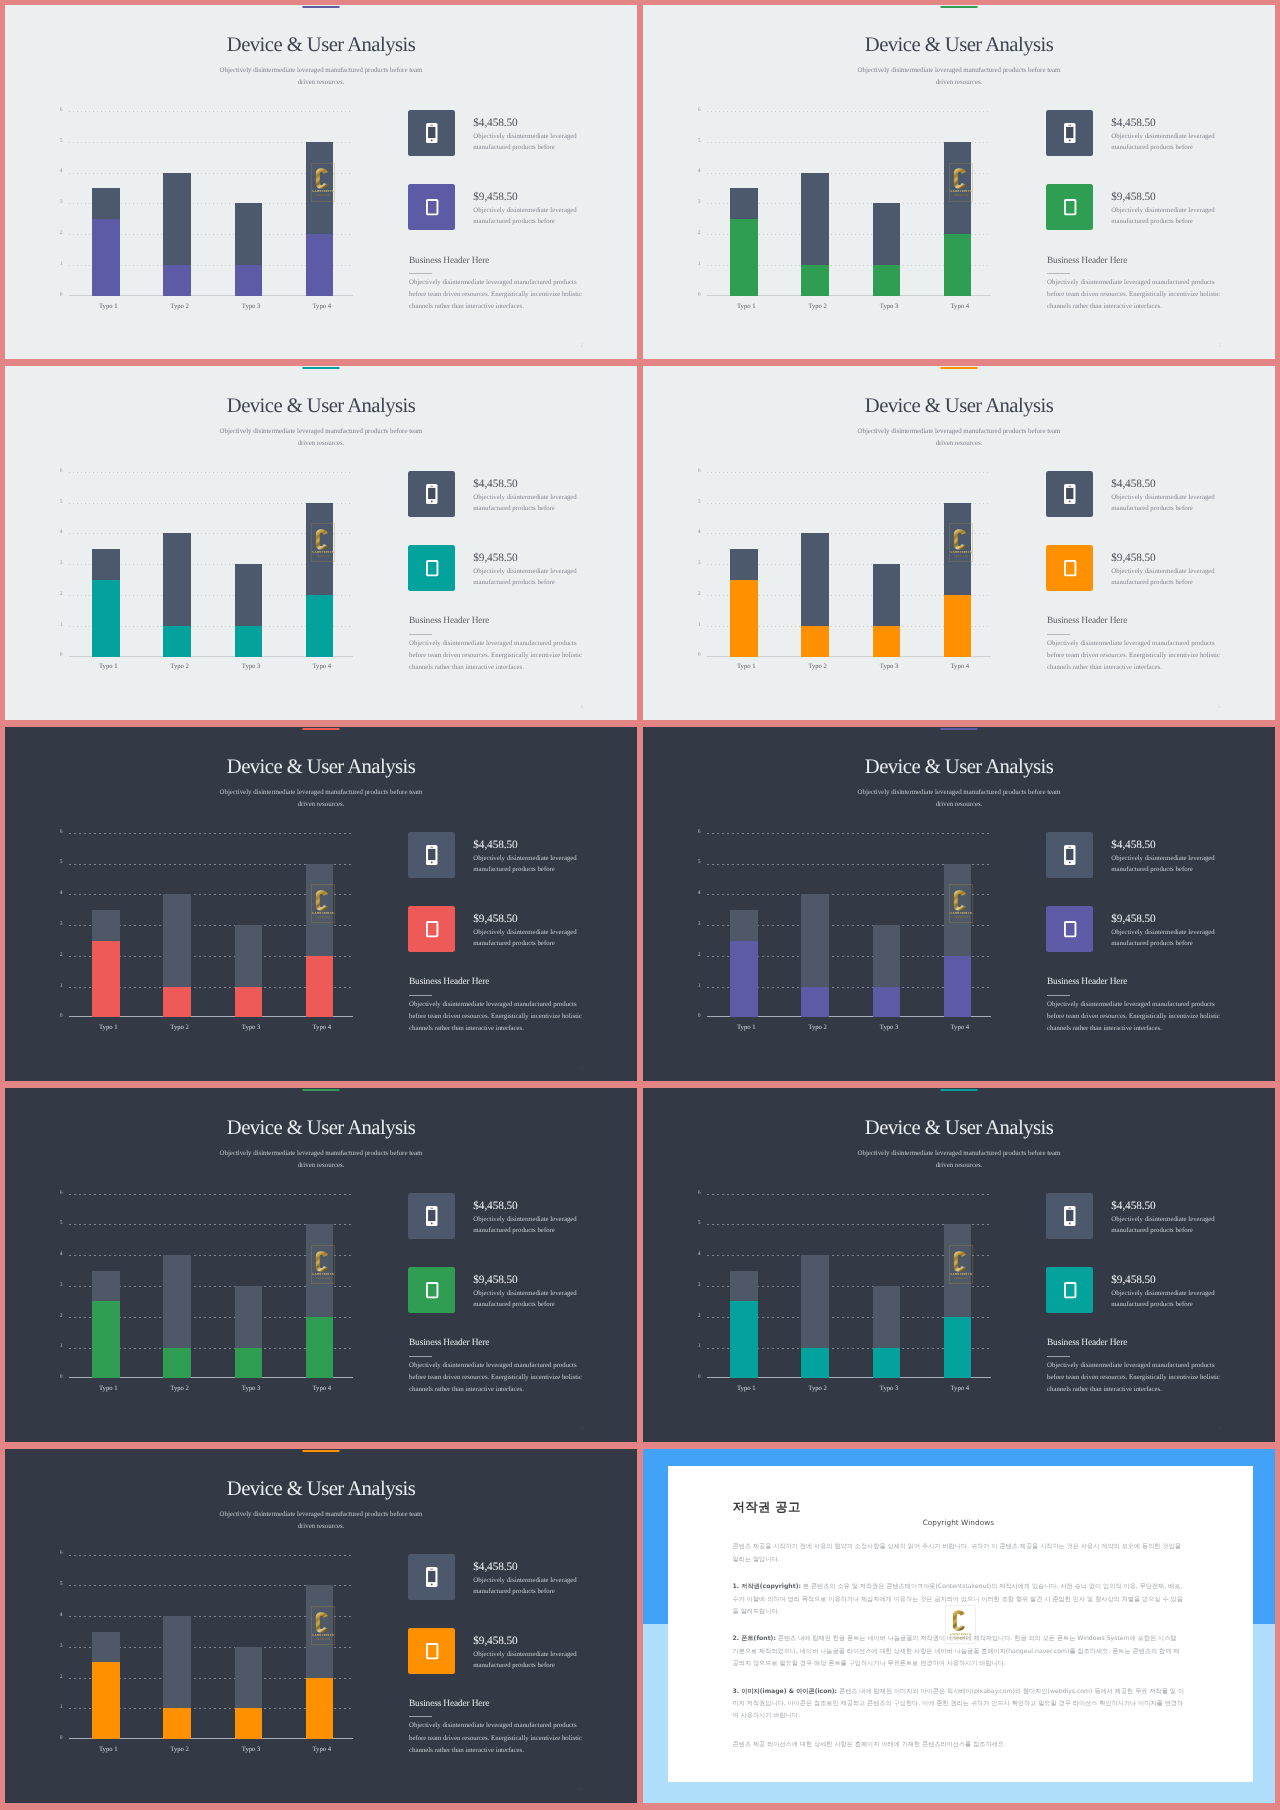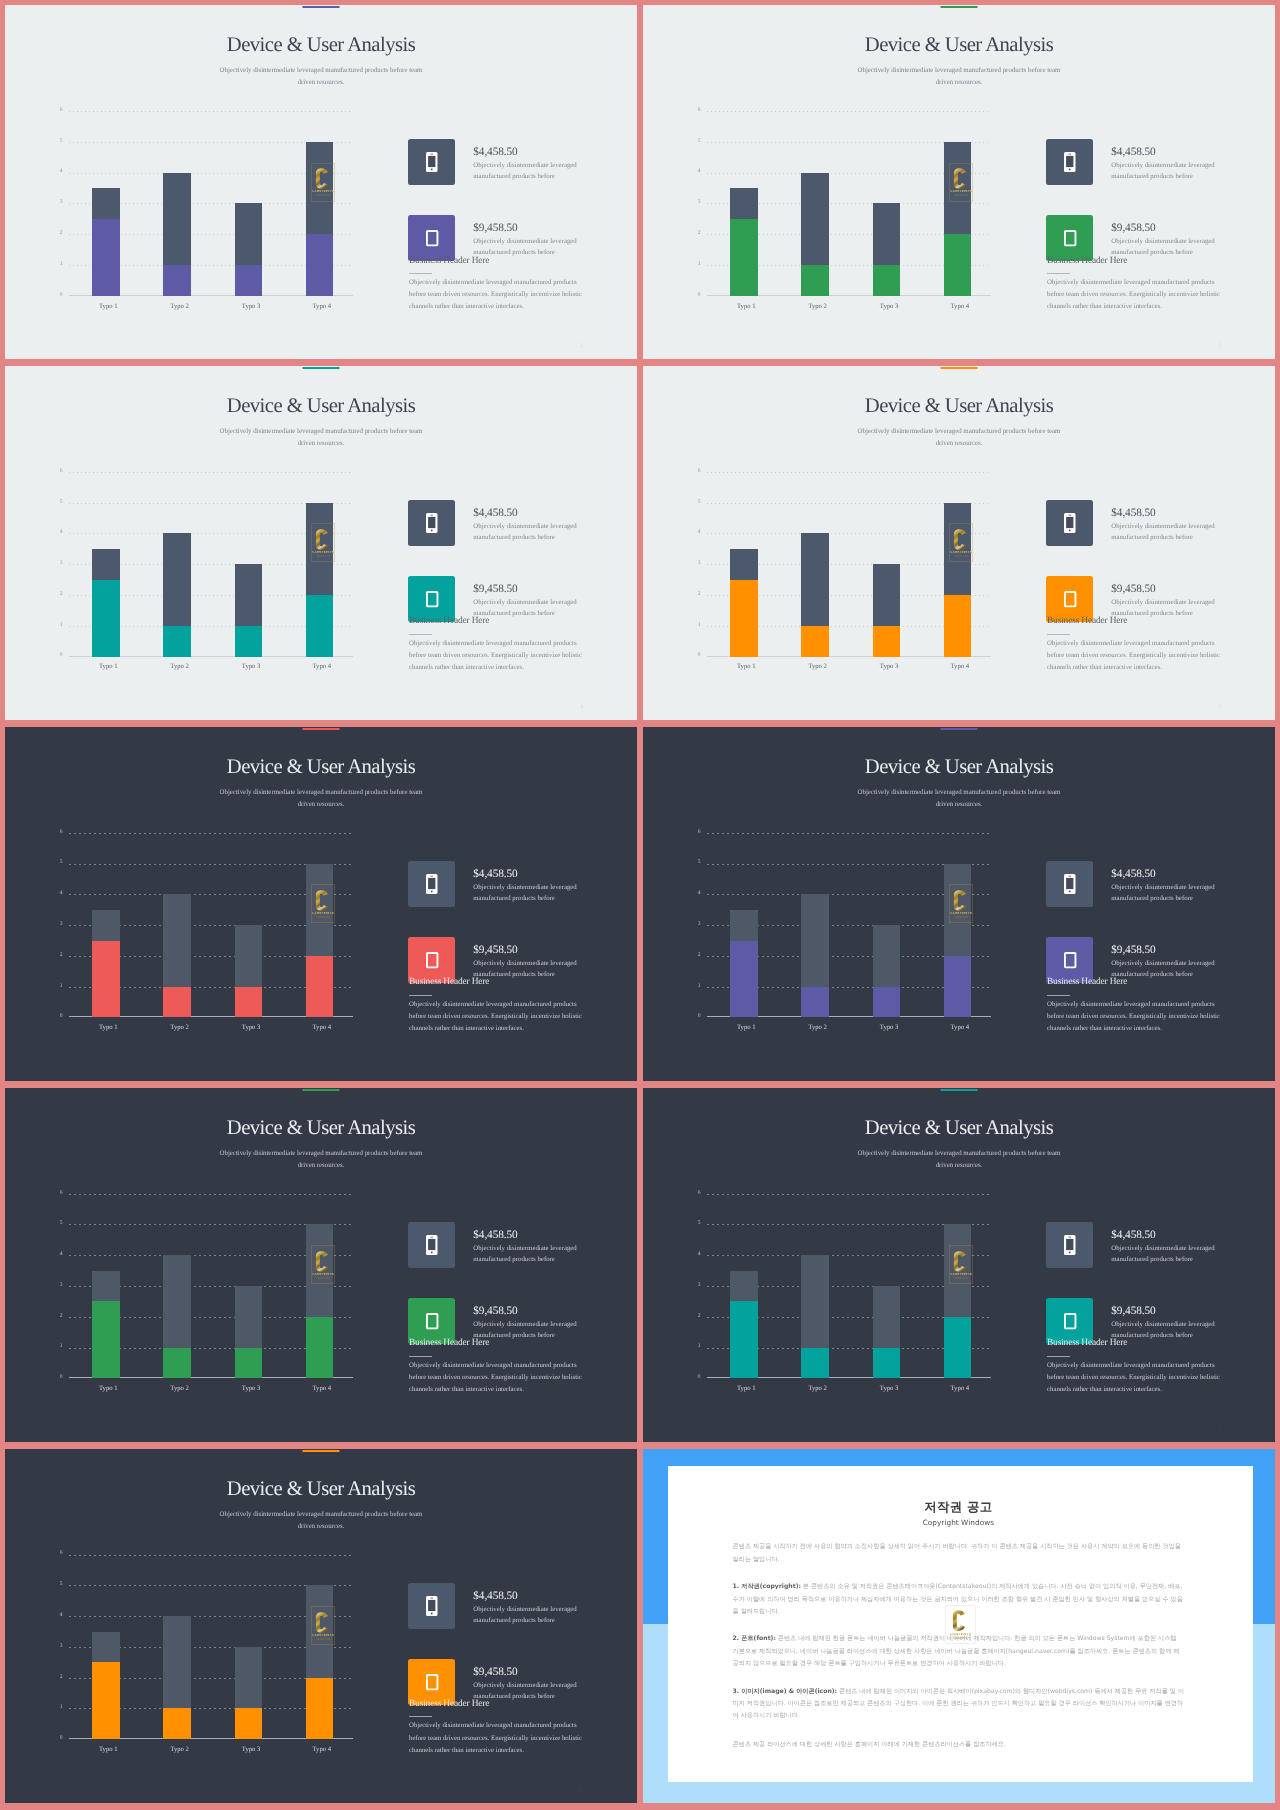--- a/index.html
+++ b/index.html
@@ -51,21 +51,21 @@
     align-items:center;justify-content:flex-start;pointer-events:none;padding-top:4.4px;}
 .wm .wm-c{width:13.2px;height:21px;display:block;margin-right:3.2px;}
 .wm .wm-l{font-family:"DejaVu Sans",sans-serif;font-weight:700;font-size:3.6px;
    letter-spacing:.02px;line-height:3.4px;margin-top:1.2px;
    background:linear-gradient(180deg,#dcc37b 0%,#a4822a 100%);
    -webkit-background-clip:text;background-clip:text;-webkit-text-fill-color:transparent;}
 .wm .wm-s{font-family:"DejaVu Sans",sans-serif;font-size:2.3px;letter-spacing:.28px;
    color:#9d7f33;line-height:2.2px;margin-top:1.6px;}
 
 .panel{position:absolute;left:403.3px;top:105.2px;width:176px;}
-.card{position:relative;height:47px;margin-bottom:27px;margin-top:29px;}
+.card{position:relative;height:47px;margin-bottom:27px;}
 .cardicon{position:absolute;left:0;top:0;width:47px;height:46px;border-radius:2.5px;
           display:flex;align-items:center;justify-content:center;}
 .cardtxt{position:absolute;left:65px;top:8px;right:0;}
 .cardval{font-size:11.3px;color:#4b525b;line-height:1;letter-spacing:-0.1px;}
 .dark .cardval{color:#f0f2f5;}
 .carddesc{margin-top:3px;font-size:6.8px;line-height:10.9px;color:#838990;}
 .dark .carddesc{color:#c8cdd3;}
 
 .sec{position:absolute;left:404px;top:251.5px;width:178px;}
 .sechead{font-size:9.4px;color:#5b6169;line-height:1;letter-spacing:-0.15px;}
@@ -76,21 +76,21 @@
 .dark .secbody{color:#c8cdd3;}
 
 .pagenum{position:absolute;right:54px;bottom:10px;font-size:5.5px;color:#d2d6d9;}
 .dark .pagenum{color:#3c434e;}
 
 .cslide{position:relative;width:100%;height:100%;overflow:hidden;background:#42a2f8;
         font-family:"DejaVu Sans",sans-serif;}
 .cslide .lower{position:absolute;left:0;right:0;bottom:0;height:178.7px;background:#aedefa;}
 .cpaper{position:absolute;left:25px;right:22.3px;top:17.3px;bottom:20.6px;background:#fff;}
 .cinner{position:absolute;left:64.6px;right:68.6px;top:35.6px;}
-.ctitle{text-align:center;font-size:12.4px;font-weight:700;color:#3c3c3c;line-height:1;
+.ctitle{text-align:left;font-size:12.4px;font-weight:700;color:#3c3c3c;line-height:1;
         letter-spacing:.3px;}
 .csub{text-align:center;font-size:7.3px;color:#4d4d4d;margin-top:5.2px;line-height:1;
       letter-spacing:.05px;}
 .cpara{margin-top:15px;font-size:6.15px;line-height:12.4px;color:#a2a5a9;}
 .cpara b{color:#5c5f63;font-weight:700;}
 .cfoot{margin-top:16px;font-size:6.15px;line-height:12.4px;color:#a2a5a9;}
 </style>
 </head>
 <body>
 

